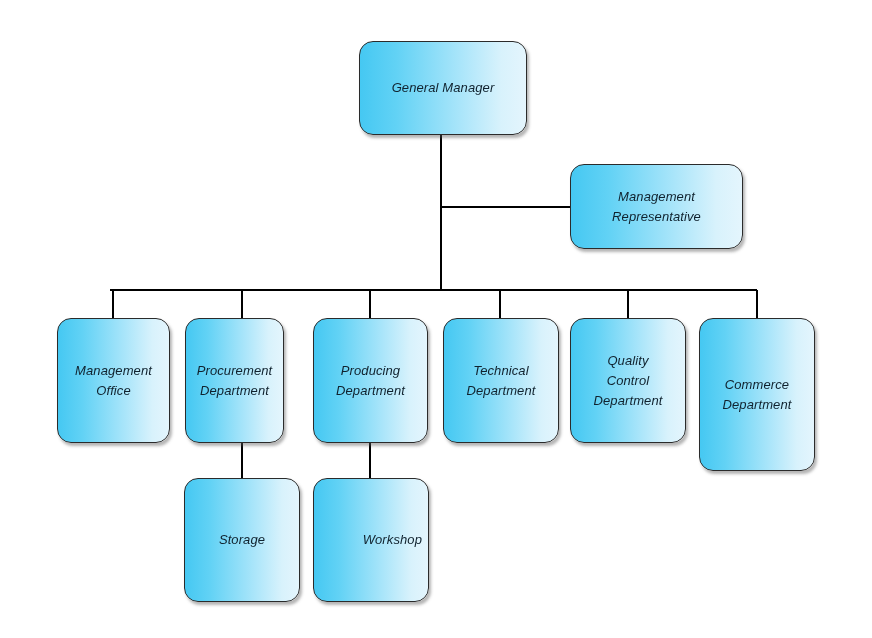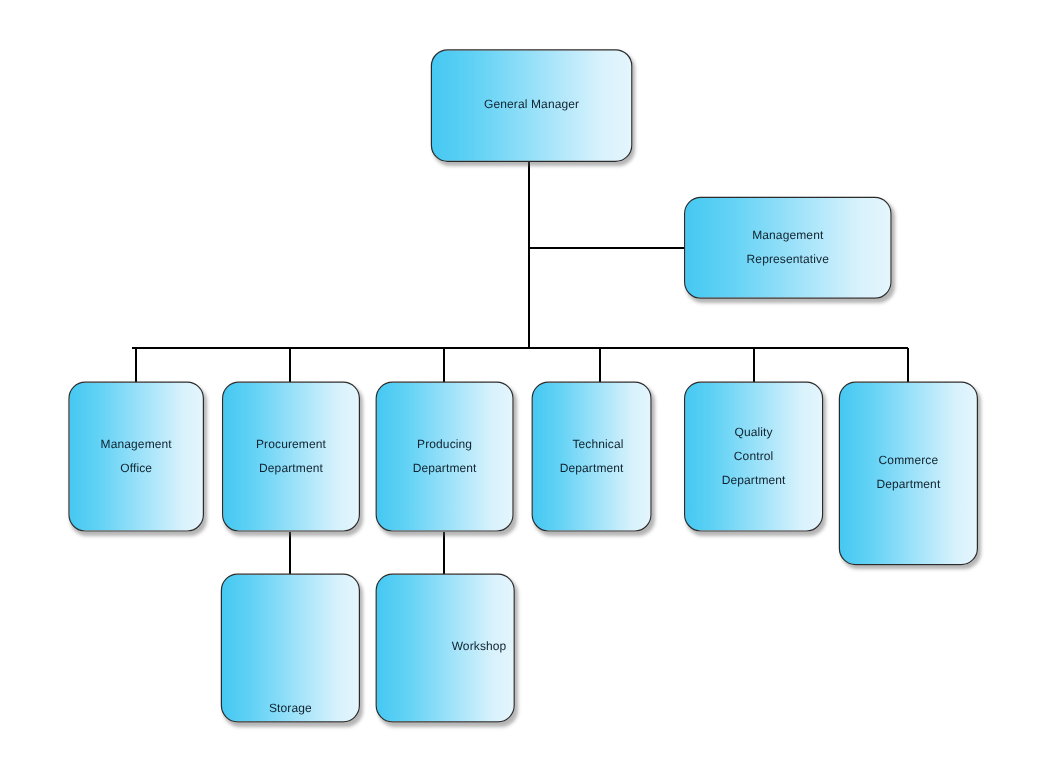--- a/index.html
+++ b/index.html
@@ -32,24 +32,25 @@
     box-sizing: border-box;
     border: 1px solid #2b2b2b;
     border-radius: 14px;
     background: linear-gradient(to right, #45c8f2 0%, #62d2f5 22%, #a9e5fa 60%, #d8f2fc 85%, #e4f5fd 100%);
     box-shadow: 2px 3px 3px rgba(90, 90, 90, 0.45);
     display: flex;
     align-items: center;
     justify-content: center;
     text-align: center;
     color: #10222e;
-    font-size: 10px;
+    font-size: 13px;
     line-height: 20px;
     letter-spacing: 0.1px;
     white-space: pre-line;
+    font-style: italic;
   }
   .node-label {
     display: block;
     padding: 0 6px;
     white-space: pre-line;
   }
 </style>
 </head>
 <body>
 
@@ -78,47 +79,47 @@
   <div class="node-box" style="left:570px; top:164px; width:173px; height:85px;">
     <span class="node-label">Management
 Representative</span>
   </div>
 
   <div class="node-box" style="left:57px; top:318px; width:113px; height:125px;">
     <span class="node-label">Management
 Office</span>
   </div>
 
-  <div class="node-box" style="left:185px; top:318px; width:115px; height:125px;">
+  <div class="node-box" style="left:185px; top:318px; width:99px; height:125px;">
     <span class="node-label">Procurement
 Department</span>
   </div>
 
   <div class="node-box" style="left:313px; top:318px; width:115px; height:125px;">
     <span class="node-label">Producing
 Department</span>
   </div>
 
-  <div class="node-box" style="left:443px; top:318px; width:100px; height:125px;text-align:right;">
+  <div class="node-box" style="left:443px; top:318px; width:116px; height:125px;">
     <span class="node-label">Technical
 Department</span>
   </div>
 
   <div class="node-box" style="left:570px; top:318px; width:116px; height:125px;">
     <span class="node-label">Quality
 Control
 Department</span>
   </div>
 
   <div class="node-box" style="left:699px; top:318px; width:116px; height:153px;">
     <span class="node-label">Commerce
 Department</span>
   </div>
 
-  <div class="node-box" style="left:184px; top:478px; width:116px; height:124px;align-items:flex-end;">
+  <div class="node-box" style="left:184px; top:478px; width:116px; height:124px;">
     <span class="node-label">Storage</span>
   </div>
 
   <div class="node-box" style="left:313px; top:478px; width:116px; height:124px;justify-content:flex-end;">
     <span class="node-label">Workshop</span>
   </div>
 
 </div>
 
 </body></html>

